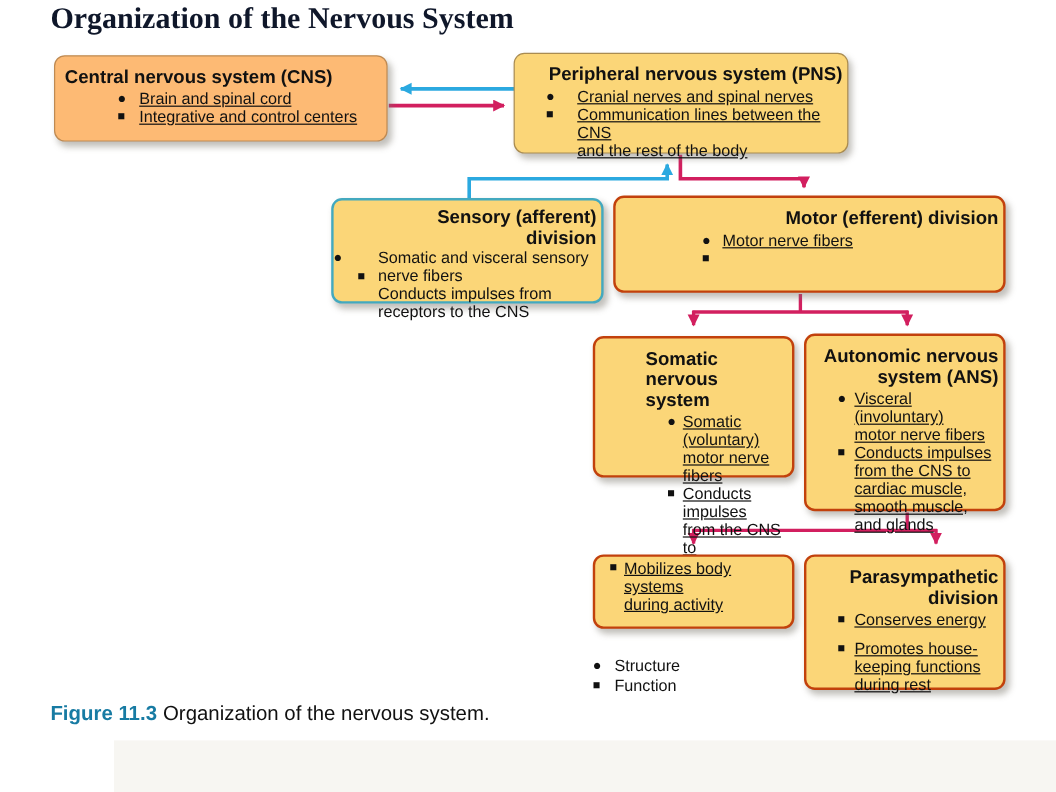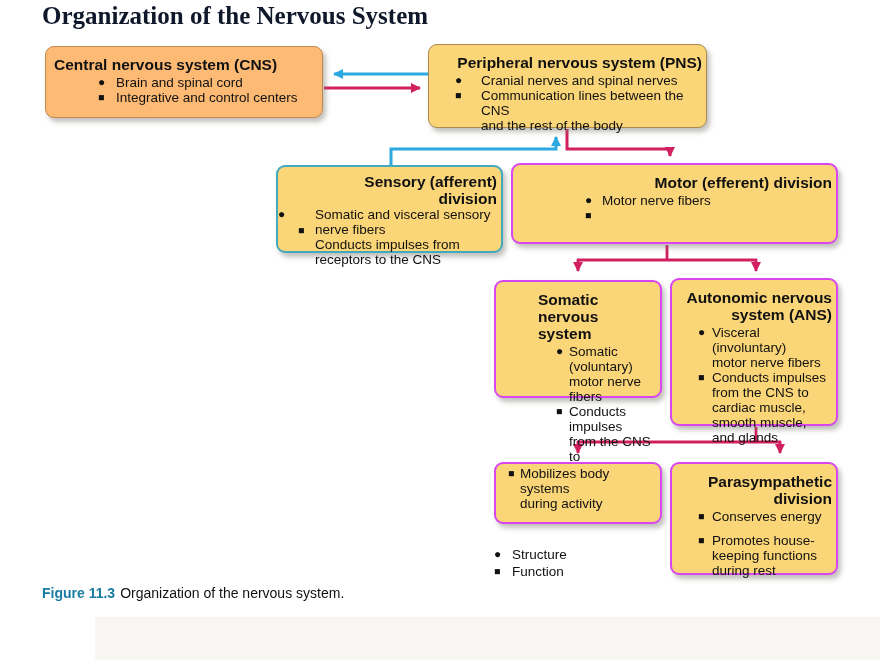--- a/index.html
+++ b/index.html
@@ -11,49 +11,49 @@
   .page-title{
     position:absolute;left:42px;top:2px;
     font-family:"Liberation Serif", serif;font-weight:bold;
     font-size:25px;color:#0f172a;letter-spacing:0px;
   }
   .footer-strip{
     position:absolute;left:95px;top:617px;width:785px;height:43px;
     background:#f7f6f2;
   }
   .caption{
-    position:absolute;left:42px;top:585px;font-size:14px;
+    position:absolute;left:42px;top:585px;font-size:17px;
   }
   .caption .cap-label{color:#177ba3;font-weight:bold;}
   .caption .cap-text{color:#111;margin-left:5px;}
 
   .box{
     position:absolute;border-radius:9px;
     box-shadow:3px 4px 5px rgba(120,115,105,0.45);
     background:#fbd678;box-sizing:border-box;
   }
   .box.tan{background:#fdba74;border:1.5px solid #bf8a52;}
   .box.tanline{border:1.5px solid #a98b50;}
-  .box.redline{border:2px solid #d946ef;}
+  .box.redline{border:2px solid #c2410c;}
   .box.tealline{border:2.5px solid #43a9bf;}
 
   .box-title{
     font-weight:bold;font-size:15.5px;line-height:17px;
     padding-top:9px;white-space:pre-line;
   }
   .box-title.center{text-align:right;padding-left:4px;padding-right:4px;}
   .box-title.left{text-align:left;padding-left:8px;}
   .box-title.left10{text-align:left;padding-left:10px;}
   .box-title.left12{text-align:left;padding-left:12px;}
 
   .bullets{margin-top:2px;}
   .bullet-row{display:flex;align-items:flex-start;font-size:13.5px;line-height:15px;}
   .marker{flex:none;font-size:12px;line-height:15px;}
   .marker.sq{font-size:10.5px;}
-  .bullet-text{white-space:pre-line;}
+  .bullet-text{white-space:pre-line;text-decoration:underline;}
 
   
   .cns-bullets{padding-left:52px;}
   .cns-bullets .marker{width:18px;}
   .pns-bullets{padding-left:26px;}
   .pns-bullets .marker{width:26px;}
   .motor-bullets{padding-left:72px;}
   .motor-bullets .marker{width:17px;}
   .som-bullets{padding-left:28px;}
   .som-bullets .marker{width:13px;}

